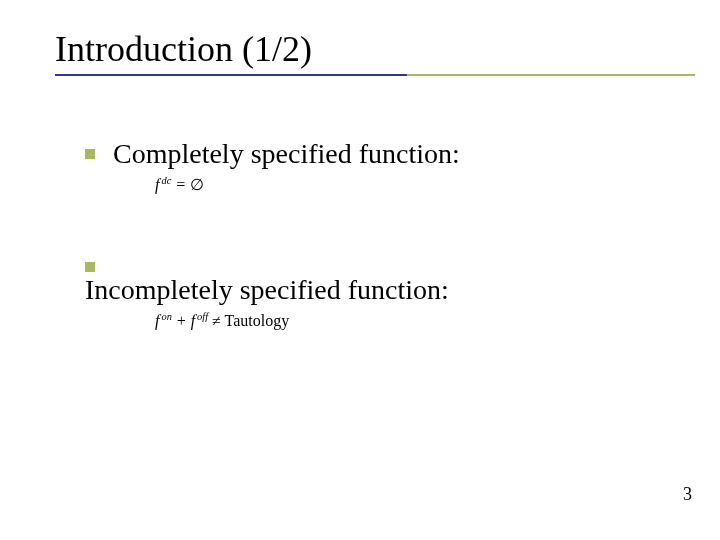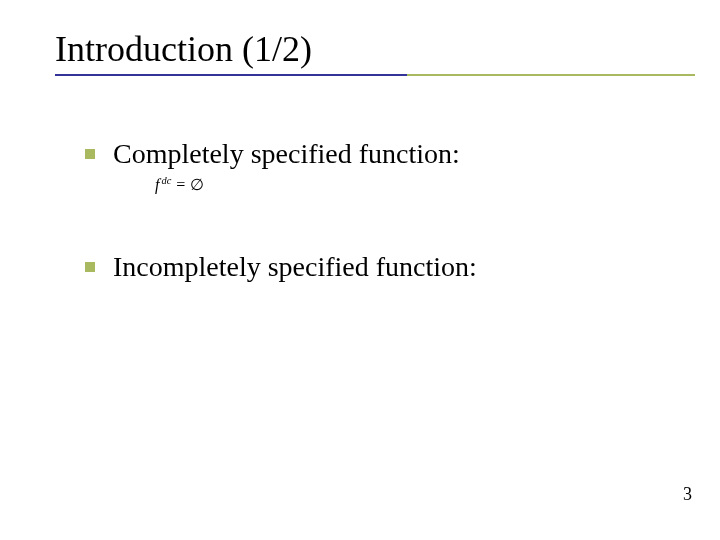--- a/index.html
+++ b/index.html
@@ -84,21 +84,21 @@
     font-style: italic;
   }
   sup {
     font-size: 0.65em;
     font-style: italic;
     vertical-align: super;
     line-height: 0;
     margin-left: 2px;
   }
   .upright { font-style: normal; }
-  .block2 { margin-top: 54px; }
+  .block2 { margin-top: 54px; flex-direction: column; }
   .pagenum {
     position: absolute;
     right: 28px;
     bottom: 20px;
     font-size: 18px;
     font-family: "Times New Roman", Times, serif;
   }
 </style>
 </head>
 <body>
@@ -119,17 +119,24 @@
     <div class="sub">
       <span class="math">f</span><sup>dc</sup>
       <span class="math">=</span>
       <span class="upright">∅</span>
     </div>
 
     <div class="bullet-row block2">
       <div class="bullet"></div>
       <div class="bullet-text">Incompletely specified function:</div>
     </div>
+    <div class="sub">
+      <span class="math">f</span><sup>on</sup>
+      <span class="math">+</span>
+      <span class="math">f</span><sup>off</sup>
+      <span class="upright">≠</span>
+      <span class="upright">Tautology</span>
+    </div>
 
   </div>
 
   <div class="pagenum">3</div>
 </div>
 
 </body></html>

